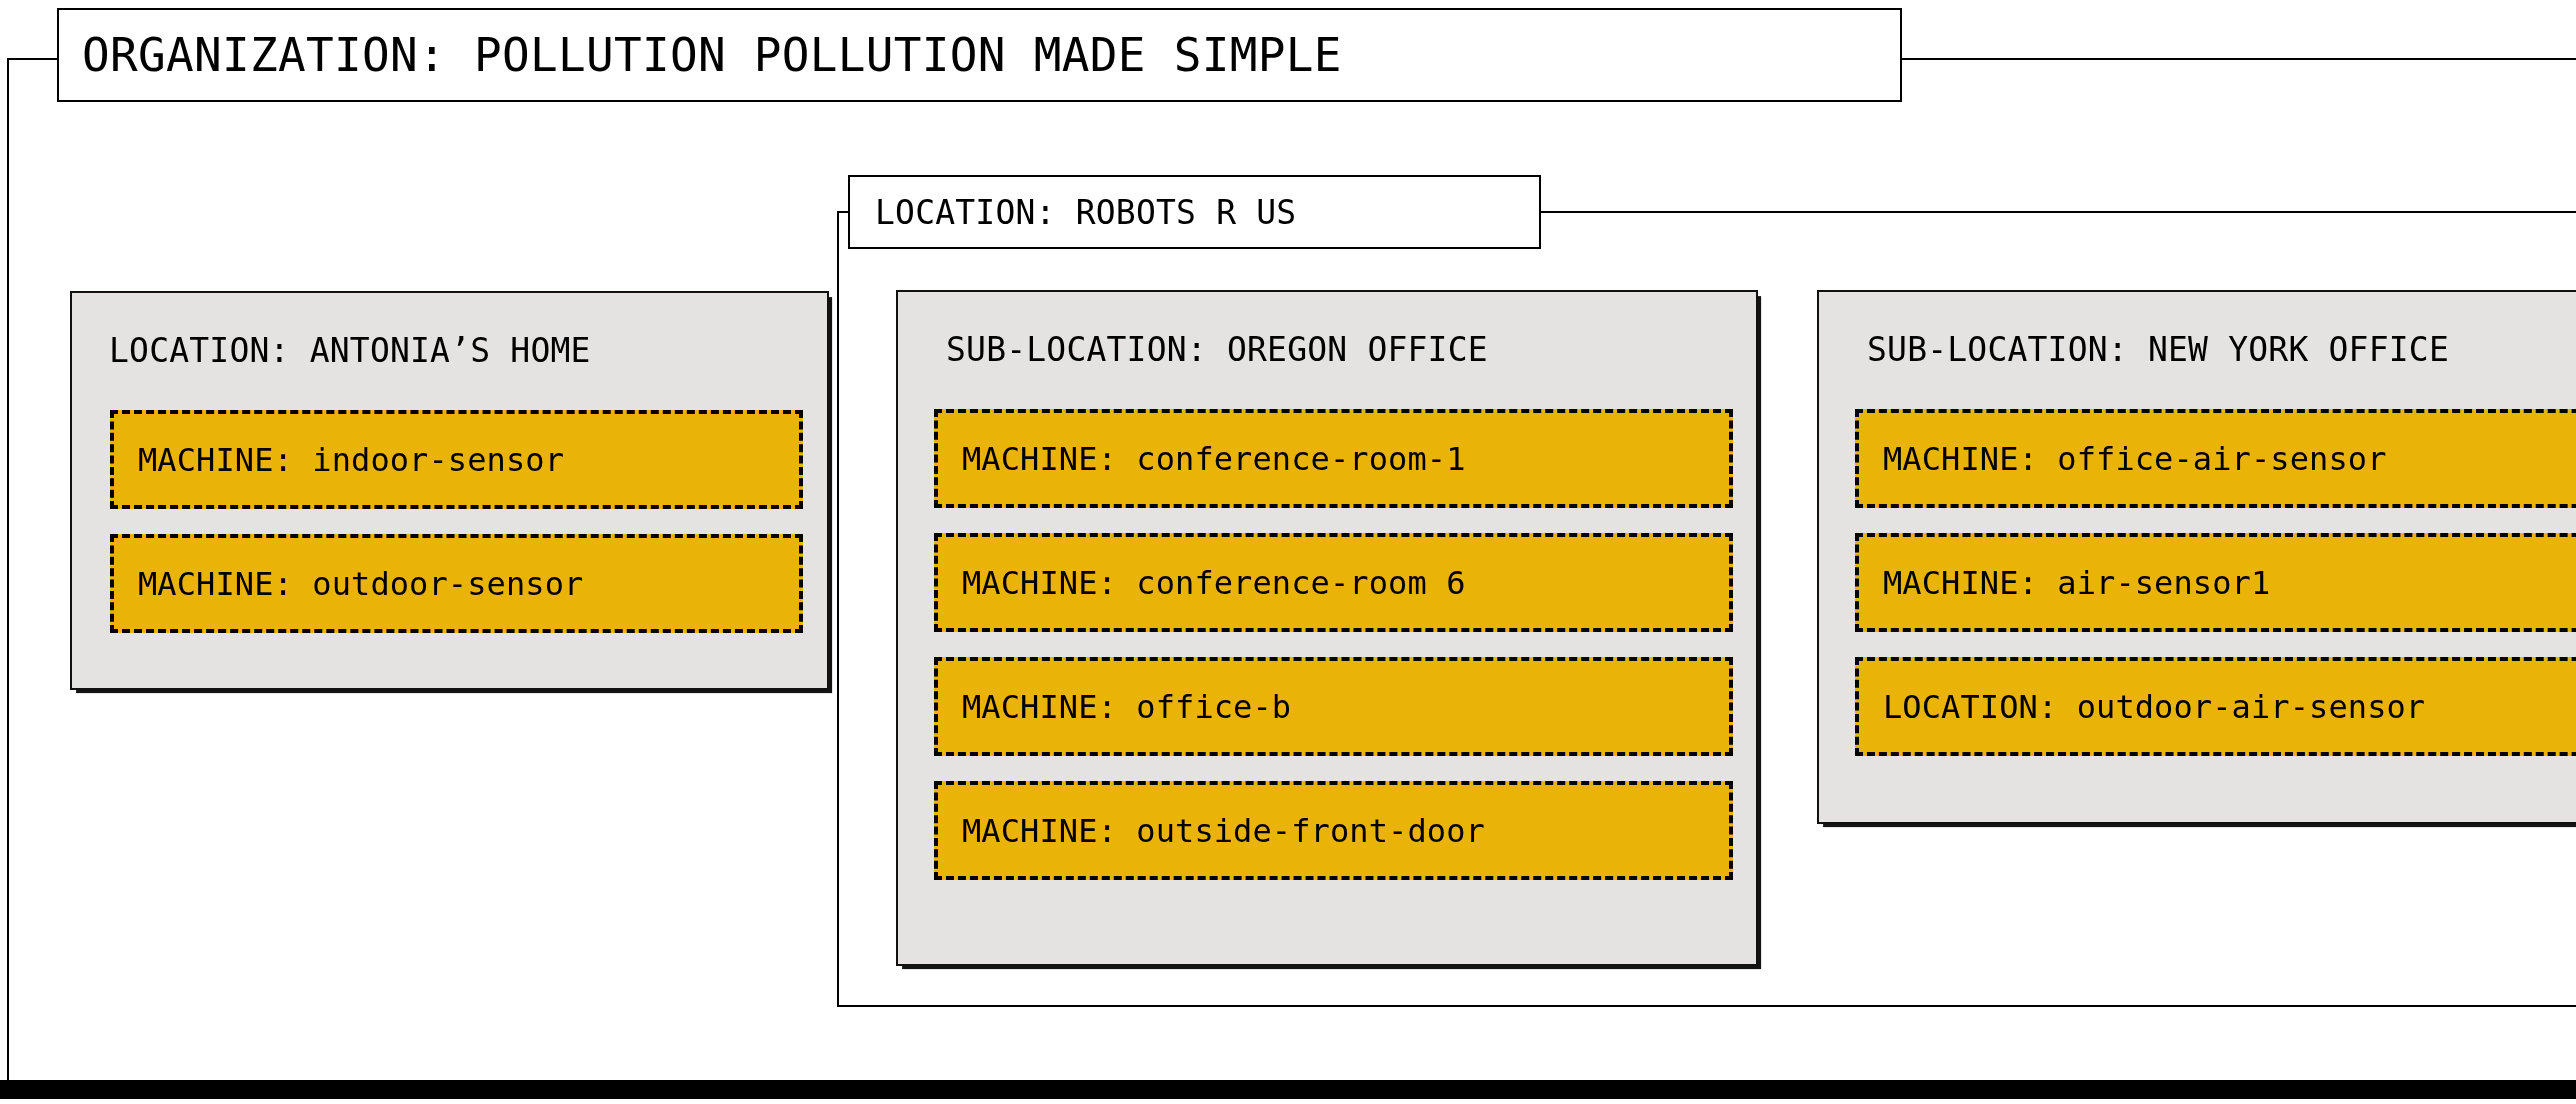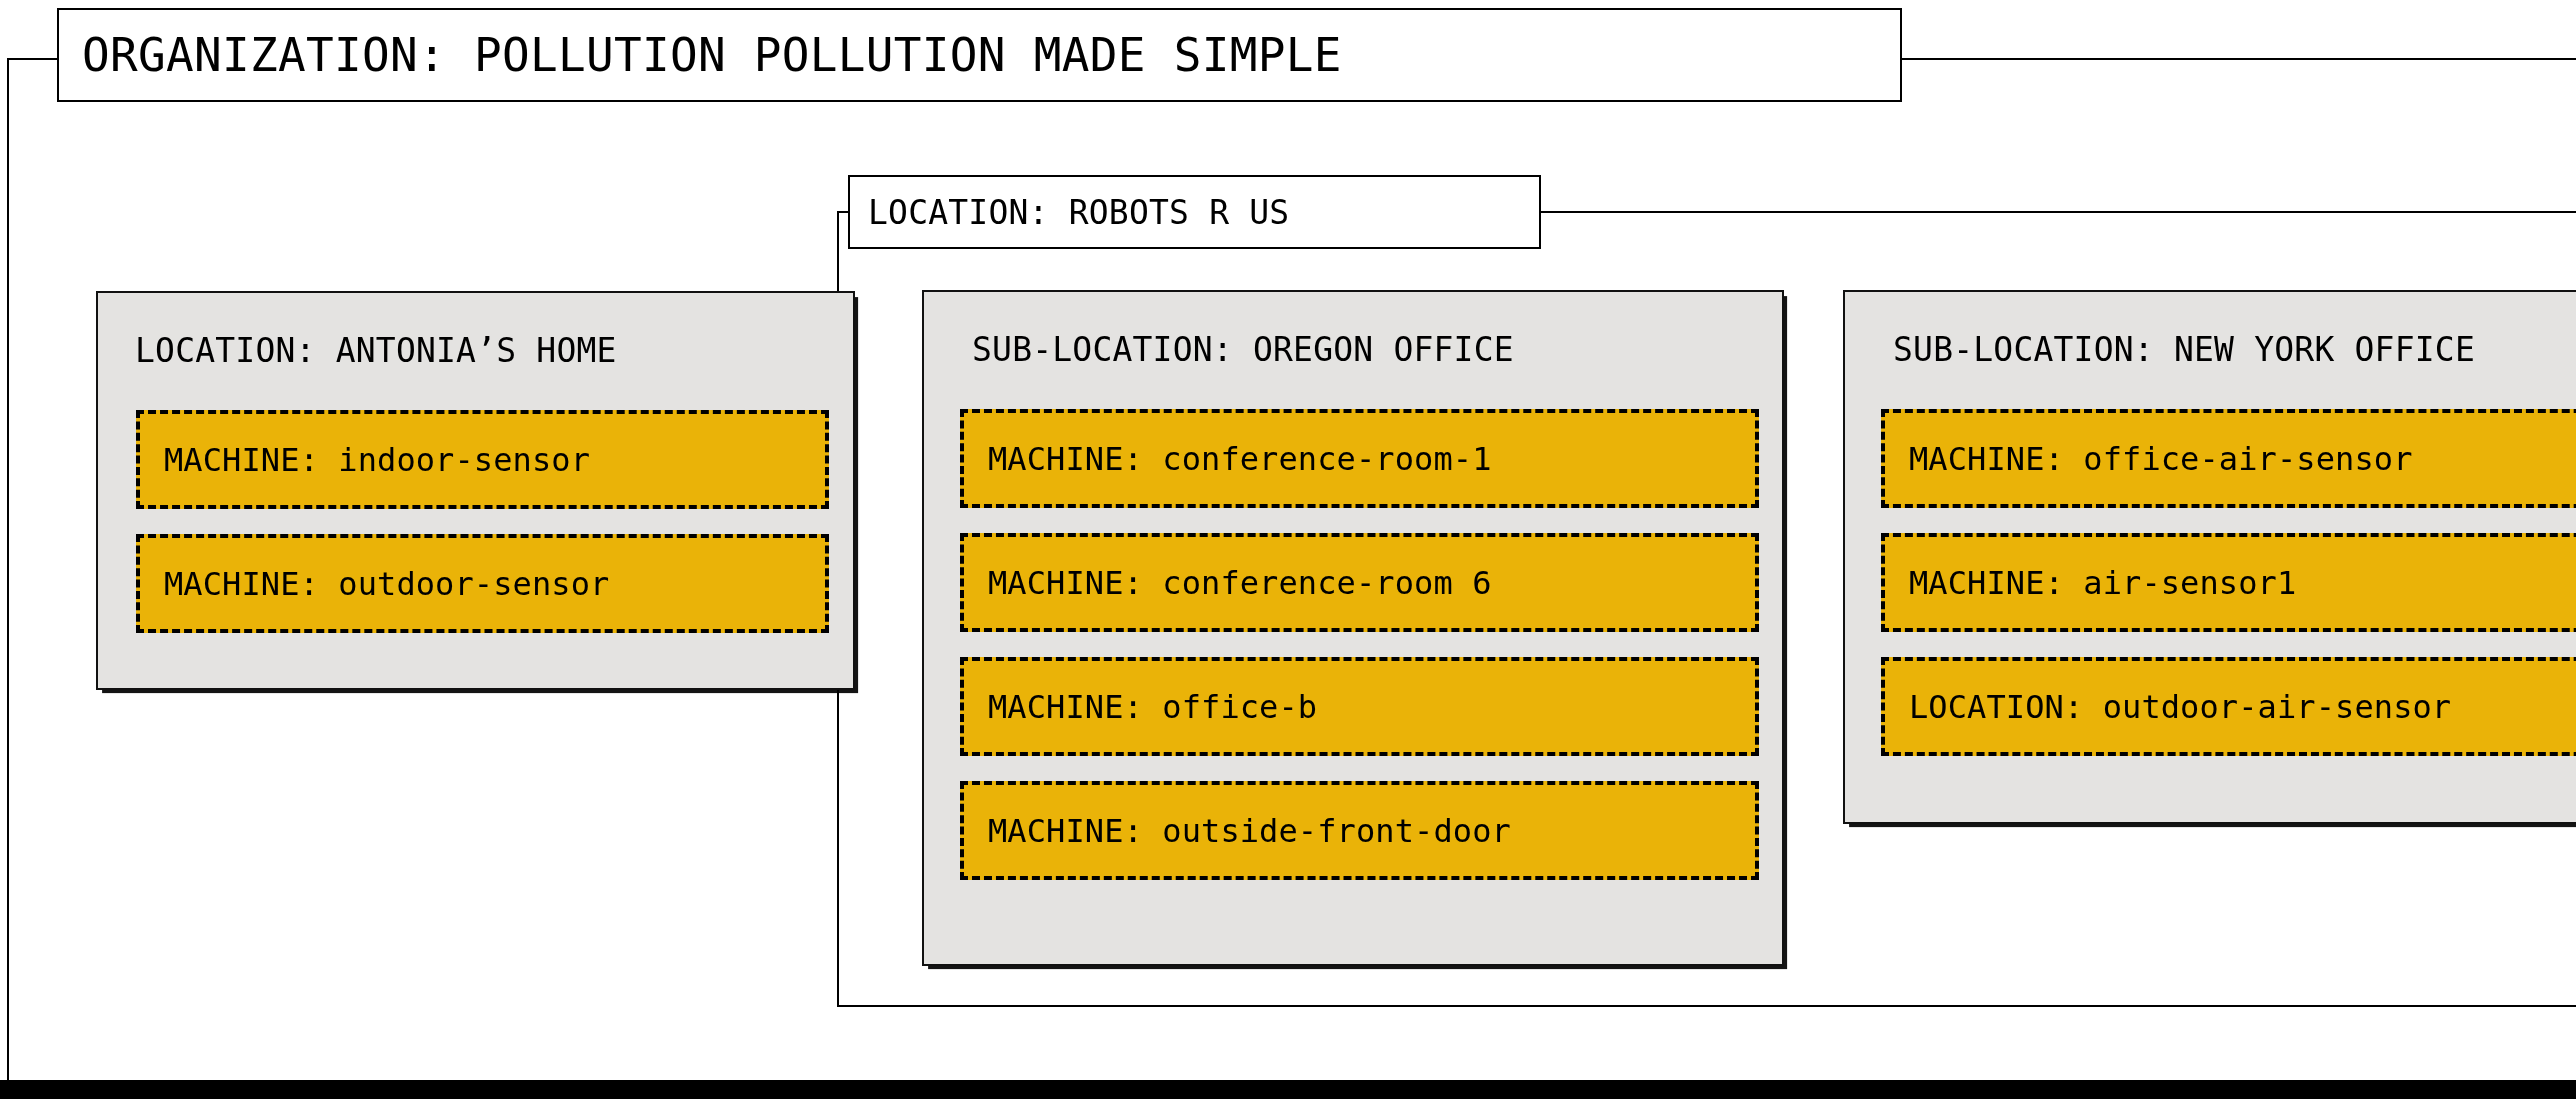--- a/index.html
+++ b/index.html
@@ -66,21 +66,21 @@
     top: 8.2px;
     width: 1845px;
     height: 94px;
     padding-left: 23px;
   }
   .legend-robots {
     left: 848px;
     top: 175px;
     width: 693px;
     height: 74px;
-    padding-left: 18px;
+    padding-left: 25px;
   }
   .legend-text {
     white-space: pre;
     color: #000000;
     line-height: 1;
   }
   .legend-org .legend-text {
     font-size: 46px;
     letter-spacing: 0.3px;
   }
@@ -90,21 +90,20 @@
   }
 
   
   .panel {
     position: absolute;
     background: #e4e3e1;
     border: 2.1px solid #111111;
     box-sizing: border-box;
     box-shadow: 4.6px 4.6px 0 -1.5px rgba(0,0,0,0.92);
     z-index: 2;
-    margin-left: 26px;
   }
   .panel-antonia {
     left: 70px;
     top: 291px;
     width: 759px;
     height: 399px;
   }
   .panel-oregon {
     left: 896px;
     top: 290px;

